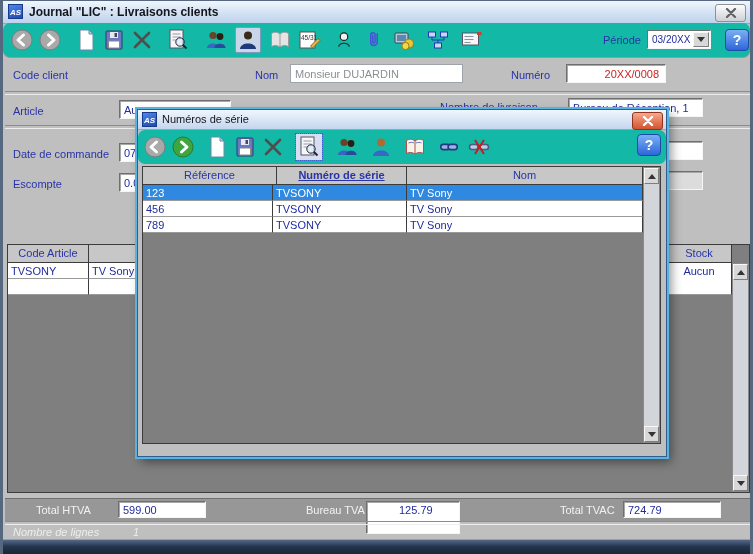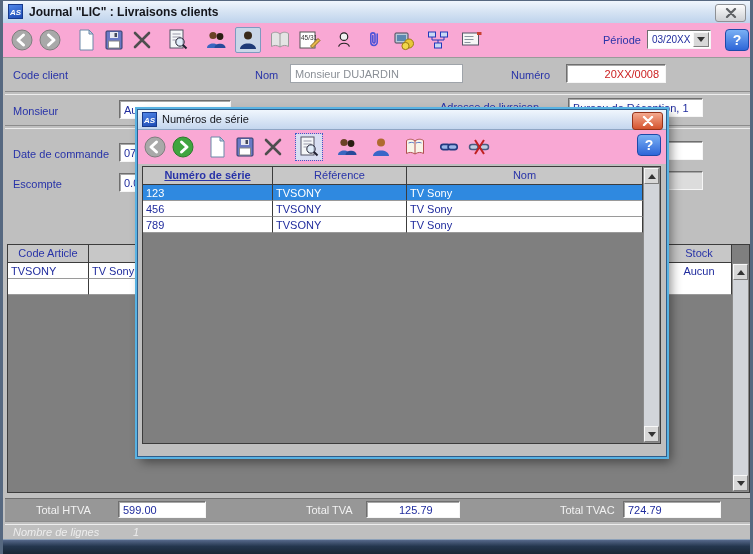--- a/index.html
+++ b/index.html
@@ -12,21 +12,21 @@
     background:linear-gradient(180deg,#F0F6FD 0%,#D8E5F4 45%,#BED3EC 100%);
     border-bottom:1px solid #8FA6C4;}
   .wtitle{position:absolute;left:26px;top:4px;font-size:12px;font-weight:bold;color:#14161C;white-space:nowrap;}
   .aslogo{position:absolute;width:15px;height:15px;border-radius:0;
     background:linear-gradient(160deg,#4F86E8,#1E4BB4);border:1px solid #173A8C;
     color:#fff;font-size:8px;font-weight:bold;font-style:italic;text-align:center;line-height:15px;box-sizing:border-box;}
   .closebtn{position:absolute;width:29px;height:16px;border-radius:3px;border:1px solid #8D9094;
     background:linear-gradient(180deg,#FDFDFD,#CDD0D4);display:flex;align-items:center;justify-content:center;}
   .closebtn.red{background:linear-gradient(180deg,#F4A98E,#D4532E);border-color:#93331B;}
   
-  .toolbar{background:#f9a8d4;}
+  .toolbar{background:#14b8a6;border-radius:7px;}
   .tb{position:absolute;width:26px;height:26px;display:flex;align-items:center;justify-content:center;}
   .tb.pressed{background:#C9D6E8;border:1px solid #7E9AC0;box-sizing:border-box;border-radius:2px;}
   .tb.seltool{background:#D8DEF2;outline:1px dotted #3A5FC8;}
   .helpbtn{position:absolute;width:24px;height:22px;border-radius:4px;border:1px solid #1C4AA8;
     background:linear-gradient(180deg,#79B0F4 0%,#2E66D8 100%);color:#fff;font-weight:bold;font-size:14px;
     text-align:center;line-height:21px;box-sizing:border-box;}
   
   .lbl{position:absolute;font-size:11px;color:#2833A8;white-space:nowrap;}
   .fld{position:absolute;background:#fff;border:1px solid;border-color:#6F6F6F #F6F6F6 #F6F6F6 #6F6F6F;
     box-shadow:inset 1px 1px 0 #A8A8A8;font-size:11px;color:#202C9E;padding:3px 4px 0 4px;box-sizing:border-box;
@@ -200,23 +200,23 @@
     <div class="helpbtn" style="left:722px;top:6px;">?</div>
   </div>
 
   <div class="lbl" style="left:10px;top:68px;">Code client</div>
   <div class="lbl" style="left:252px;top:68px;">Nom</div>
   <div class="fld dis" style="left:287px;top:63px;width:173px;height:19px;">Monsieur DUJARDIN</div>
   <div class="lbl" style="left:508px;top:68px;">Numéro</div>
   <div class="fld red" style="left:563px;top:63px;width:100px;height:19px;">20XX/0008</div>
   <div class="groove" style="left:2px;top:90px;width:745px;"></div>
 
-  <div class="lbl" style="left:10px;top:104px;">Monsieur</div>
+  <div class="lbl" style="left:10px;top:104px;">Article</div>
   <div class="fld" style="left:116px;top:99px;width:112px;height:19px;">Aucune</div>
-  <div class="lbl" style="left:437px;top:100px;">Adresse de livraison</div>
+  <div class="lbl" style="left:437px;top:100px;">Nombre de livraison</div>
   <div class="fld rt" style="left:565px;top:97px;width:135px;height:19px;">Bureau de Réception, 1</div>
   <div class="groove" style="left:2px;top:124px;width:745px;"></div>
 
   <div class="lbl" style="left:10px;top:147px;">Date de commande</div>
   <div class="fld" style="left:116px;top:142px;width:112px;height:19px;">07/03/20XX</div>
   <div class="fld" style="left:565px;top:140px;width:135px;height:19px;"></div>
   <div class="lbl" style="left:10px;top:177px;">Escompte</div>
   <div class="fld" style="left:116px;top:172px;width:112px;height:19px;">0.00</div>
   <div class="fld rt grey" style="left:565px;top:170px;width:135px;height:19px;">00000</div>
 
@@ -242,22 +242,22 @@
         </div>
       <div class="sbtn" style="bottom:0;top:auto;">
           <span class="tri-dn"></span>
         </div>
     </div>
   </div>
 
   <div class="abs totbar">
     <div class="totlbl" style="left:31px;top:5px;">Total HTVA</div>
     <div class="fld rt" style="left:113px;top:2px;width:88px;height:17px;padding-top:2px;">599.00</div>
-    <div class="totlbl" style="left:301px;top:5px;">Total TVA</div>
-    <div class="fld rt" style="left:361px;top:2px;width:94px;height:17px;padding-top:2px;padding-left:32px;">125.79</div>
+    <div class="totlbl" style="left:301px;top:5px;">Bureau TVA</div>
+    <div class="fld rt" style="left:361px;top:2px;width:94px;height:33px;padding-top:2px;padding-left:32px;">125.79</div>
     <div class="totlbl" style="left:555px;top:5px;">Total TVAC</div>
     <div class="fld rt" style="left:618px;top:2px;width:98px;height:17px;padding-top:2px;">724.79</div>
   </div>
 
   <div class="groove" style="left:2px;top:520px;width:745px;"></div>
   <div class="statuslbl" style="left:10px;top:525px;">Nombre de lignes</div>
   <div class="statuslbl" style="left:130px;top:525px;">1</div>
   <div class="abs botframe"></div>
 
   <div class="abs" id="dialog">
@@ -342,22 +342,22 @@
           <rect x="2.5" y="9.5" width="8.5" height="5" rx="2.5" fill="#C0CCE0" stroke="#4A5A80" stroke-width="1.5"></rect>
           <rect x="13" y="9.5" width="8.5" height="5" rx="2.5" fill="#C0CCE0" stroke="#4A5A80" stroke-width="1.5"></rect>
           <path d="M8 5 L17 19 M17 5 L8 19" stroke="#C02020" stroke-width="2"></path>
           </svg>
       </div>
       <div class="helpbtn" style="right:5px;top:4px;left:auto;">?</div>
     </div>
 
     <div class="gridwrap" style="left:4px;top:56px;width:519px;height:278px;">
       <div class="grow" style="top:0;height:18px;">
+        <div class="gcell ghead" style="width:134px;height:18px;">Référence</div>
         <div class="gcell ghead sorted" style="width:130px;height:18px;">Numéro de série</div>
-        <div class="gcell ghead" style="width:134px;height:18px;">Référence</div>
         <div class="gcell ghead" style="width:236px;height:18px;">Nom</div>
       </div>
       <div class="grow sel" style="top:18px;height:16px;">
         <div class="gcell gdata" style="width:130px;height:16px;">123</div>
         <div class="gcell gdata" style="width:134px;height:16px;">TVSONY</div>
         <div class="gcell gdata" style="width:236px;height:16px;">TV Sony</div>
       </div>
       <div class="grow" style="top:34px;height:16px;">
         <div class="gcell gdata" style="width:130px;height:16px;">456</div>
         <div class="gcell gdata" style="width:134px;height:16px;">TVSONY</div>

